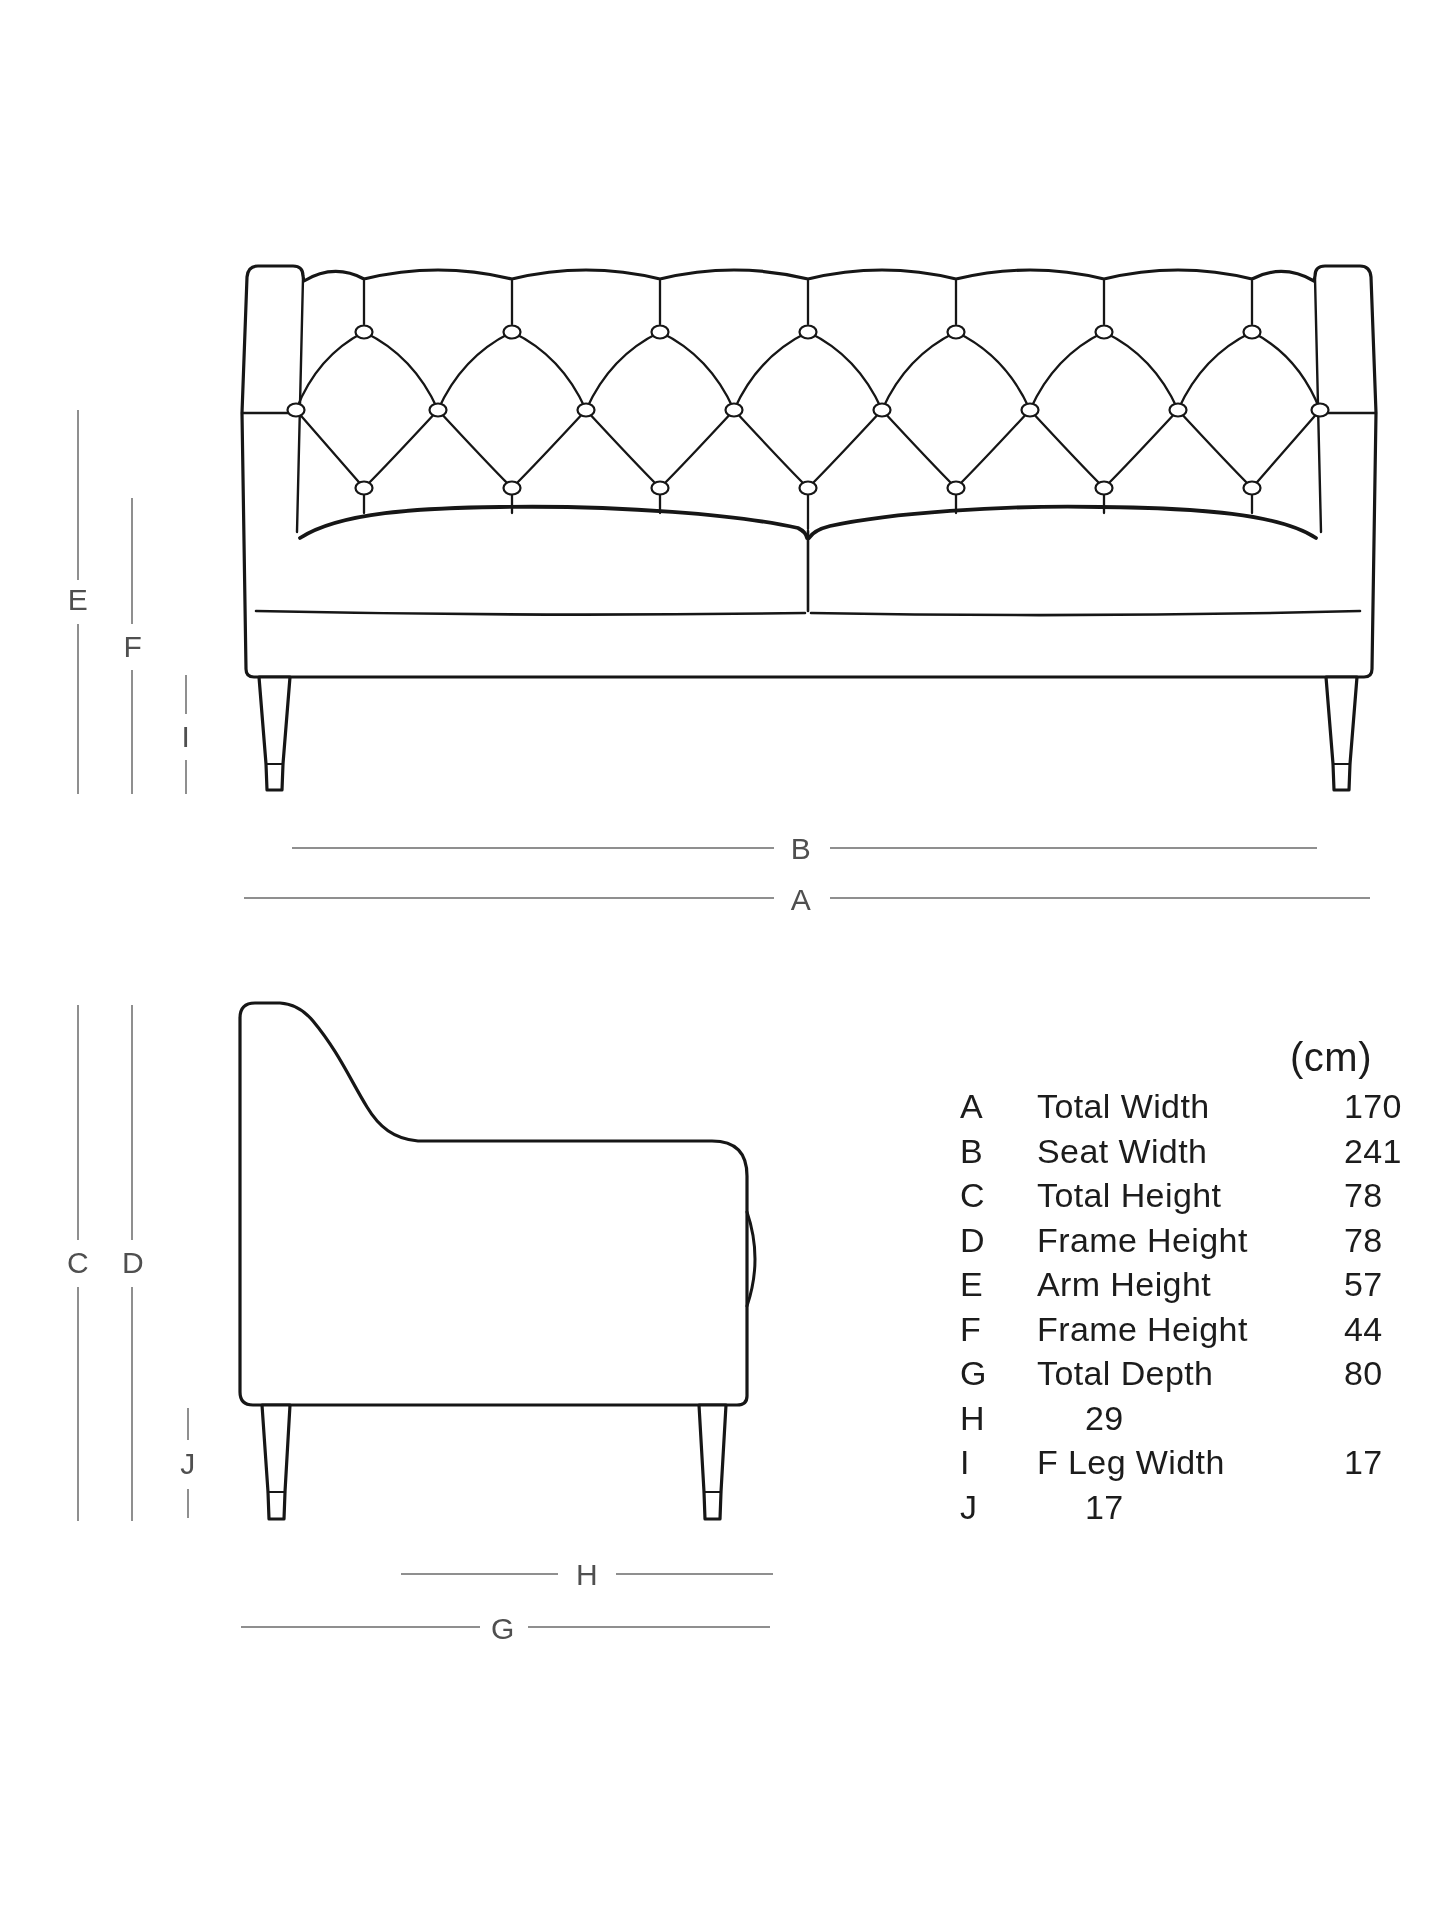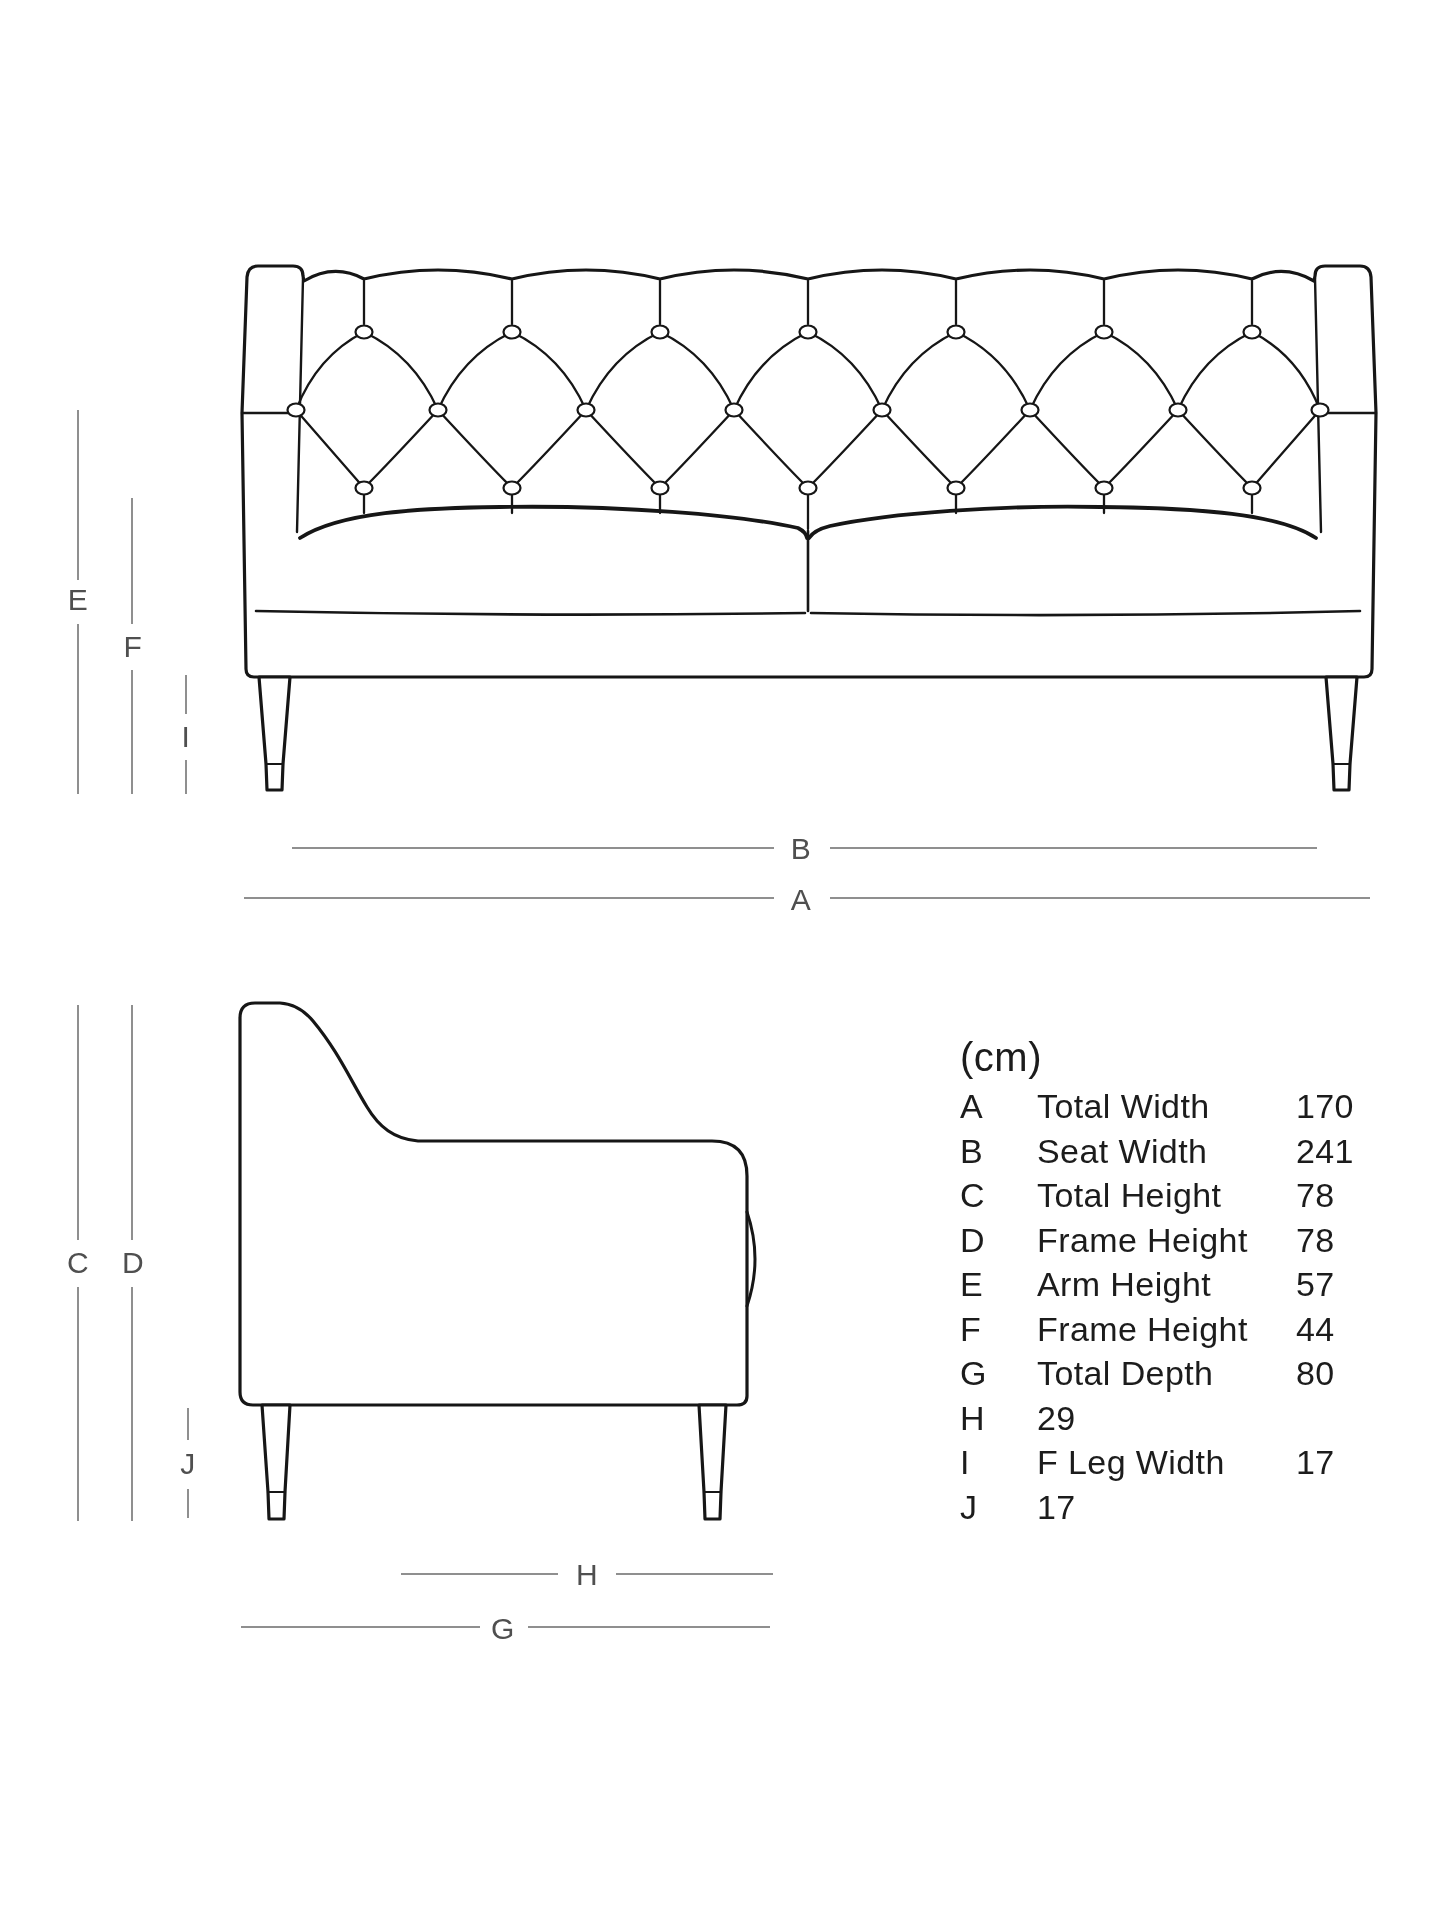--- a/index.html
+++ b/index.html
@@ -19,35 +19,36 @@
     font-weight:400;
     letter-spacing:.5px;
     white-space:nowrap;
   }
   .dim-table{
     position:absolute;
     left:960px;top:1030px;width:412px;
     color:#1c1c1c;
   }
   .dim-table .unit{
+    text-align:right;
     font-size:40px;
     line-height:54px;
     height:54px;
     letter-spacing:.5px;
   }
   .trow{
     display:flex;
     height:44.5px;
     line-height:44.5px;
     font-size:34px;
     letter-spacing:.4px;
   }
   .trow .tl{width:77px;flex:0 0 77px;}
   .trow .tn{width:259px;flex:0 0 259px;}
-  .trow .tv{flex:1;}
+  .trow .tv{flex:1;margin-left:48px;}
 </style>
 </head>
 <body>
 
 <div class="canvas">
 
   <svg class="art" width="1445" height="1927" viewBox="0 0 1445 1927">
 
     <g fill="none" stroke="#161616" stroke-width="3.2" stroke-linecap="round" stroke-linejoin="round">
 

